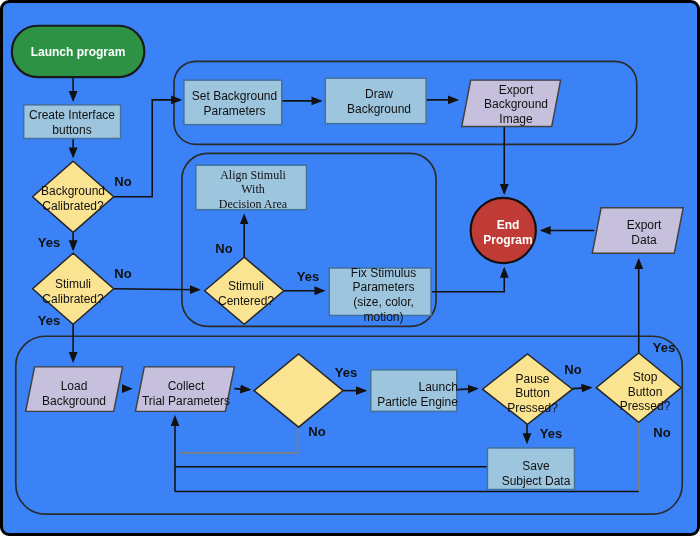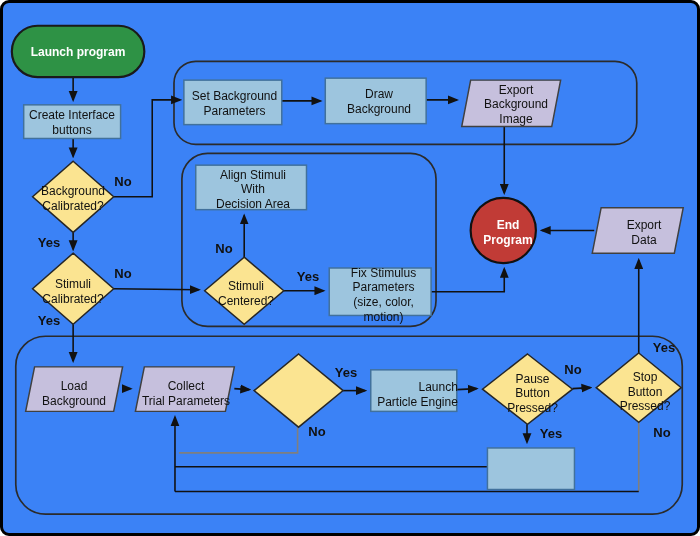--- a/index.html
+++ b/index.html
@@ -98,21 +98,21 @@
   <div class="node-label" style="left: 29px; top: 160px; width: 82px; height: 72px;">Background
 Calibrated?</div>
   <div class="node-label" style="left: 29px; top: 253px; width: 82px; height: 72px;">Stimuli
 Calibrated?</div>
   <div class="node-label" style="left: 182px; top: 78px; width: 99px; height: 45px;">Set Background
 Parameters</div>
   <div class="node-label" style="left: 325px; top: 76px; width: 102px; height: 46px;">Draw
 Background</div>
   <div class="node-label" style="left: 463px; top: 78px; width: 100px; height: 47px;">Export
 Background Image</div>
-  <div class="node-label" style="left: 194px; top: 164px; width: 112px; height: 45px;">Align Stimuli
+  <div class="node-label" style="left: 194px; top: 164px; width: 112px; height: 45px; font-family: Liberation Serif, serif;">Align Stimuli
 With
 Decision Area</div>
   <div class="node-label" style="left: 203px; top: 257px; width: 80px; height: 68px;">Stimuli
 Centered?</div>
   <div class="node-label" style="left: 329px; top: 268px; width: 103px; height: 48px;">Fix Stimulus
 Parameters
 (size, color, motion)</div>
   <div class="node-label t-white" style="left: 472px; top: 197px; width: 66px; height: 66px;">End
 Program</div>
   <div class="node-label" style="left: 595px; top: 207px; width: 92px; height: 46px;">Export
@@ -122,20 +122,22 @@
   <div class="node-label" style="left: 133px; top: 368px; width: 100px; height: 45px;">Collect
 Trial Parameters</div>
   <div class="node-label" style="left: 371px; top: 371px; width: 87px; height: 42px; text-align: right;">Launch
 Particle Engine</div>
   <div class="node-label" style="left: 484px; top: 355px; width: 91px; height: 71px;">Pause
 Button
 Pressed?</div>
   <div class="node-label" style="left: 599px; top: 354px; width: 86px; height: 70px;">Stop
 Button
 Pressed?</div>
+  <div class="node-label" style="left: 489px; top: 450px; width: 88px; height: 42px;">Save
+Subject Data</div>
 
   <span class="edge-label" style="left: 90px; top: 171px;">No</span>
   <span class="edge-label" style="left: 16px; top: 232px;">Yes</span>
   <span class="edge-label" style="left: 90px; top: 263px;">No</span>
   <span class="edge-label" style="left: 16px; top: 310px;">Yes</span>
   <span class="edge-label" style="left: 191px; top: 238px;">No</span>
   <span class="edge-label" style="left: 275px; top: 266px;">Yes</span>
   <span class="edge-label" style="left: 313px; top: 362px;">Yes</span>
   <span class="edge-label" style="left: 284px; top: 421px;">No</span>
   <span class="edge-label" style="left: 540px; top: 359px;">No</span>

